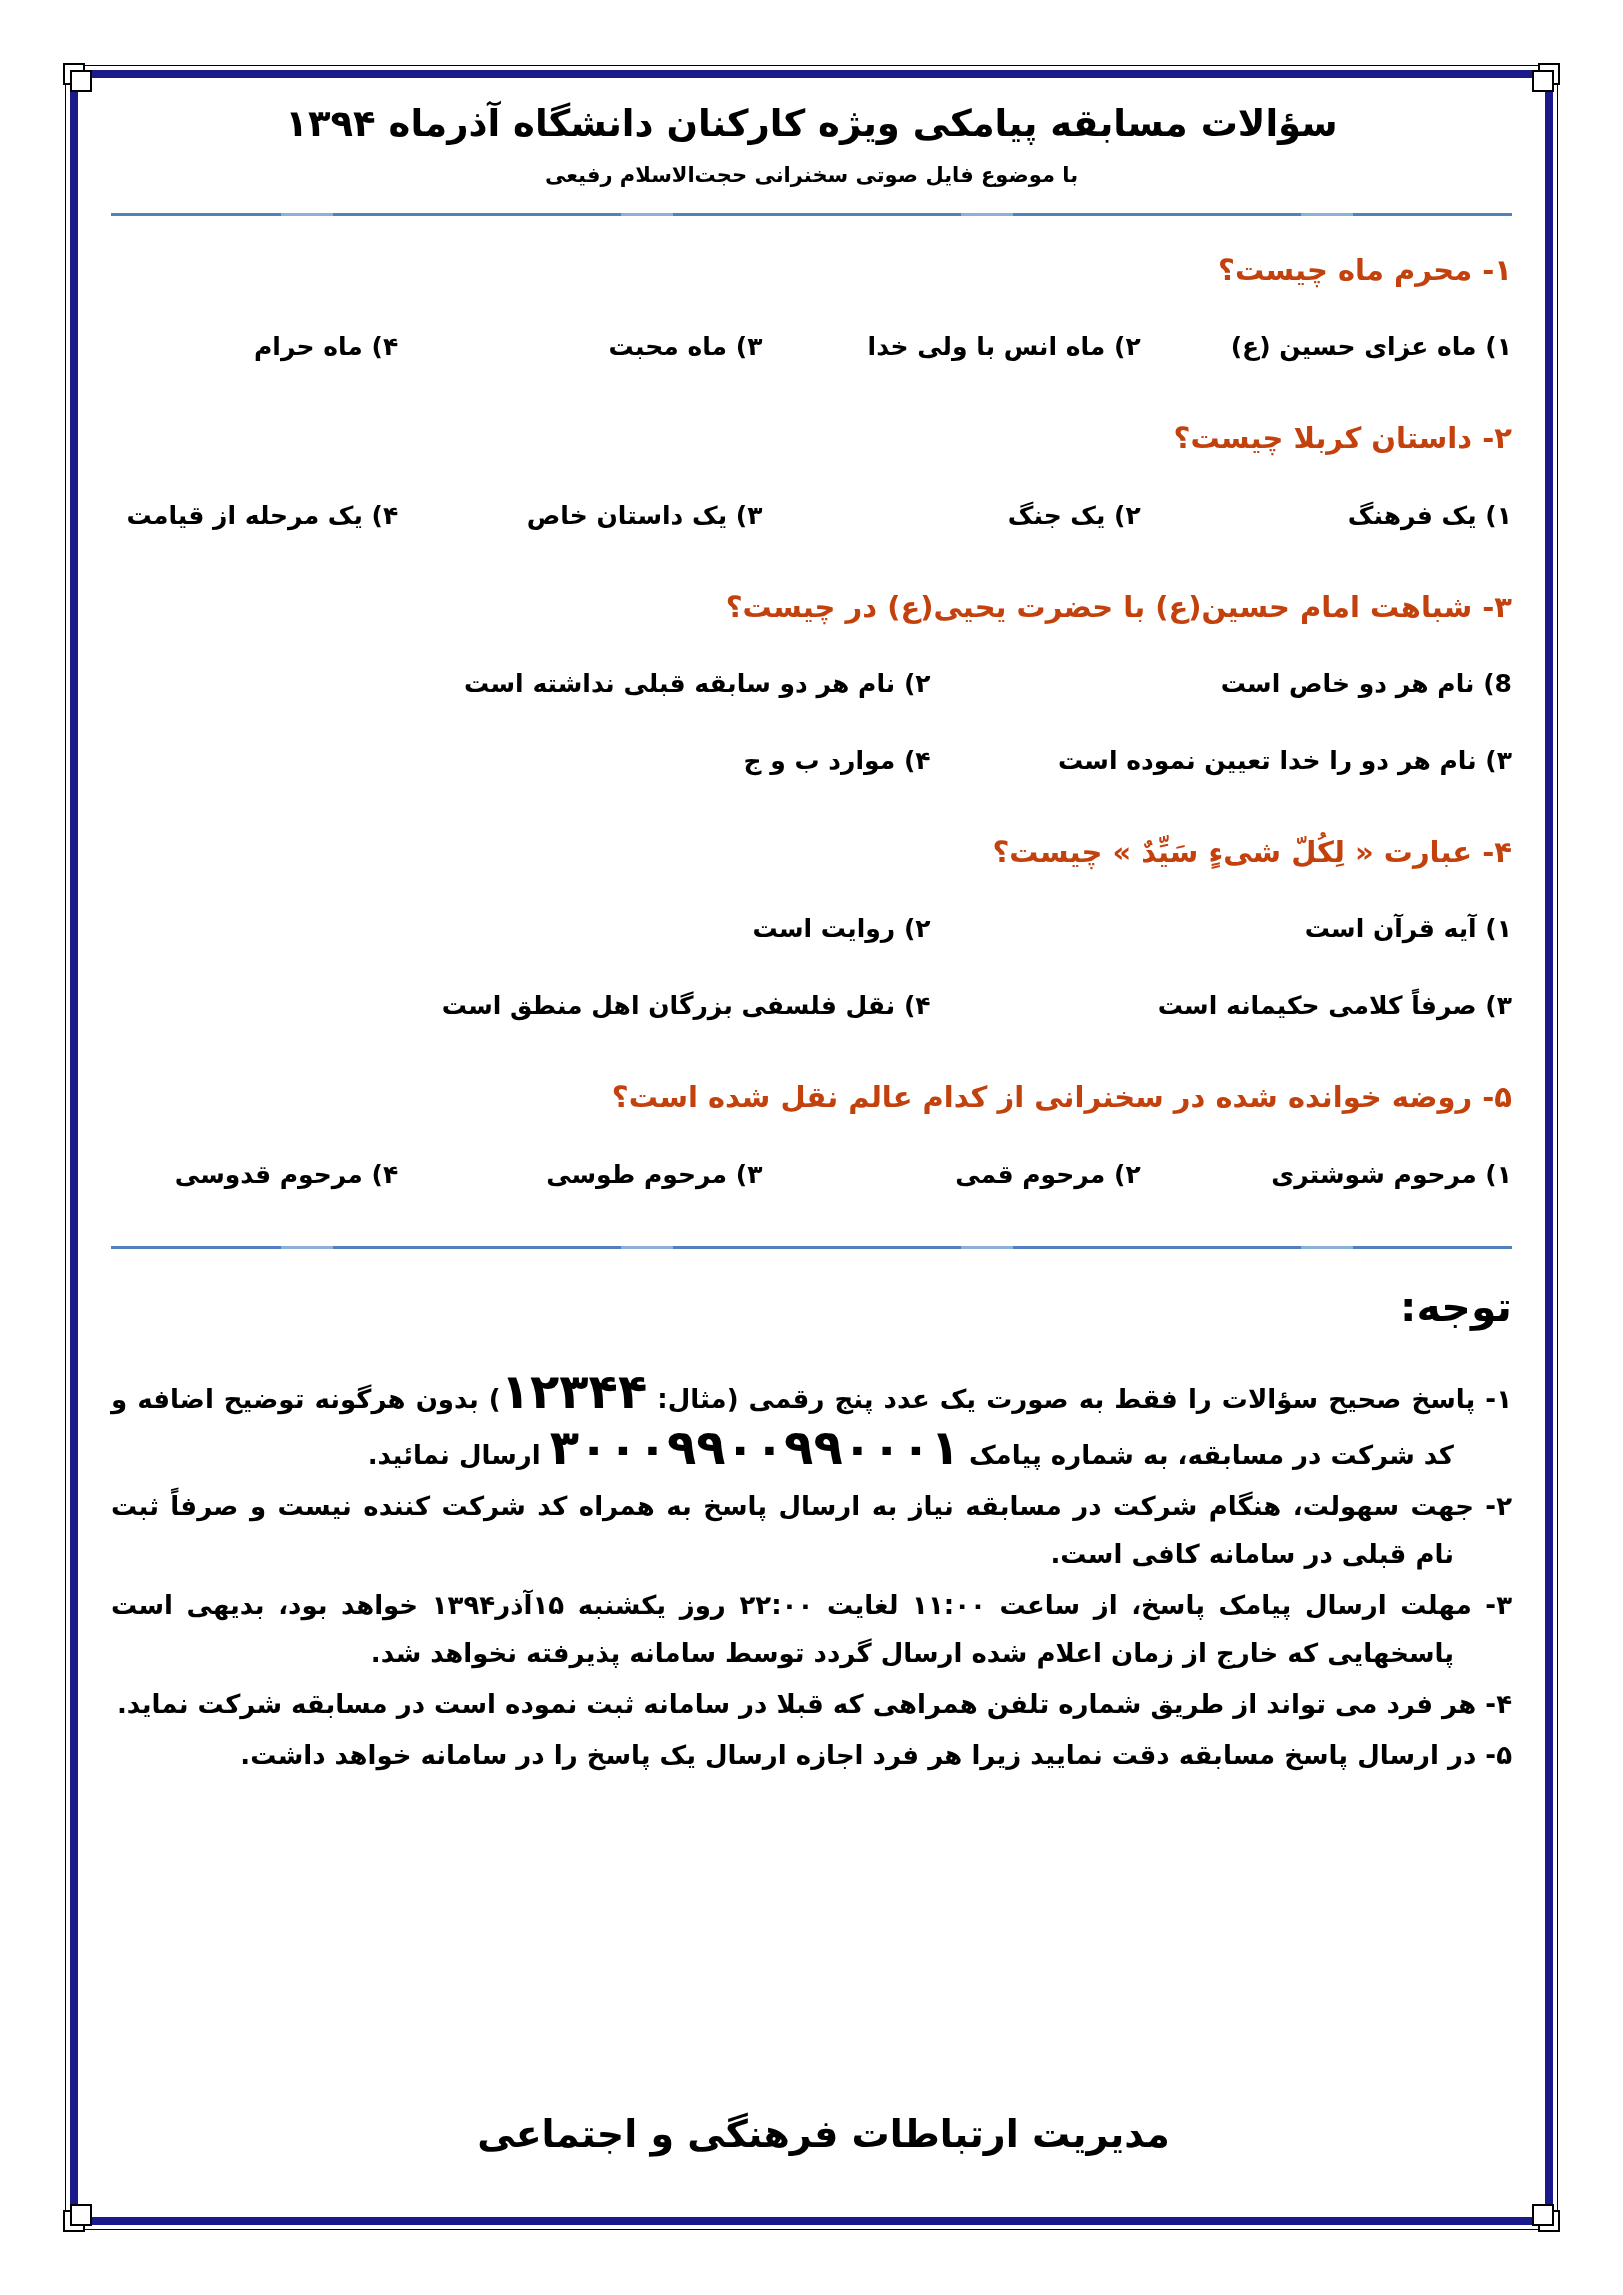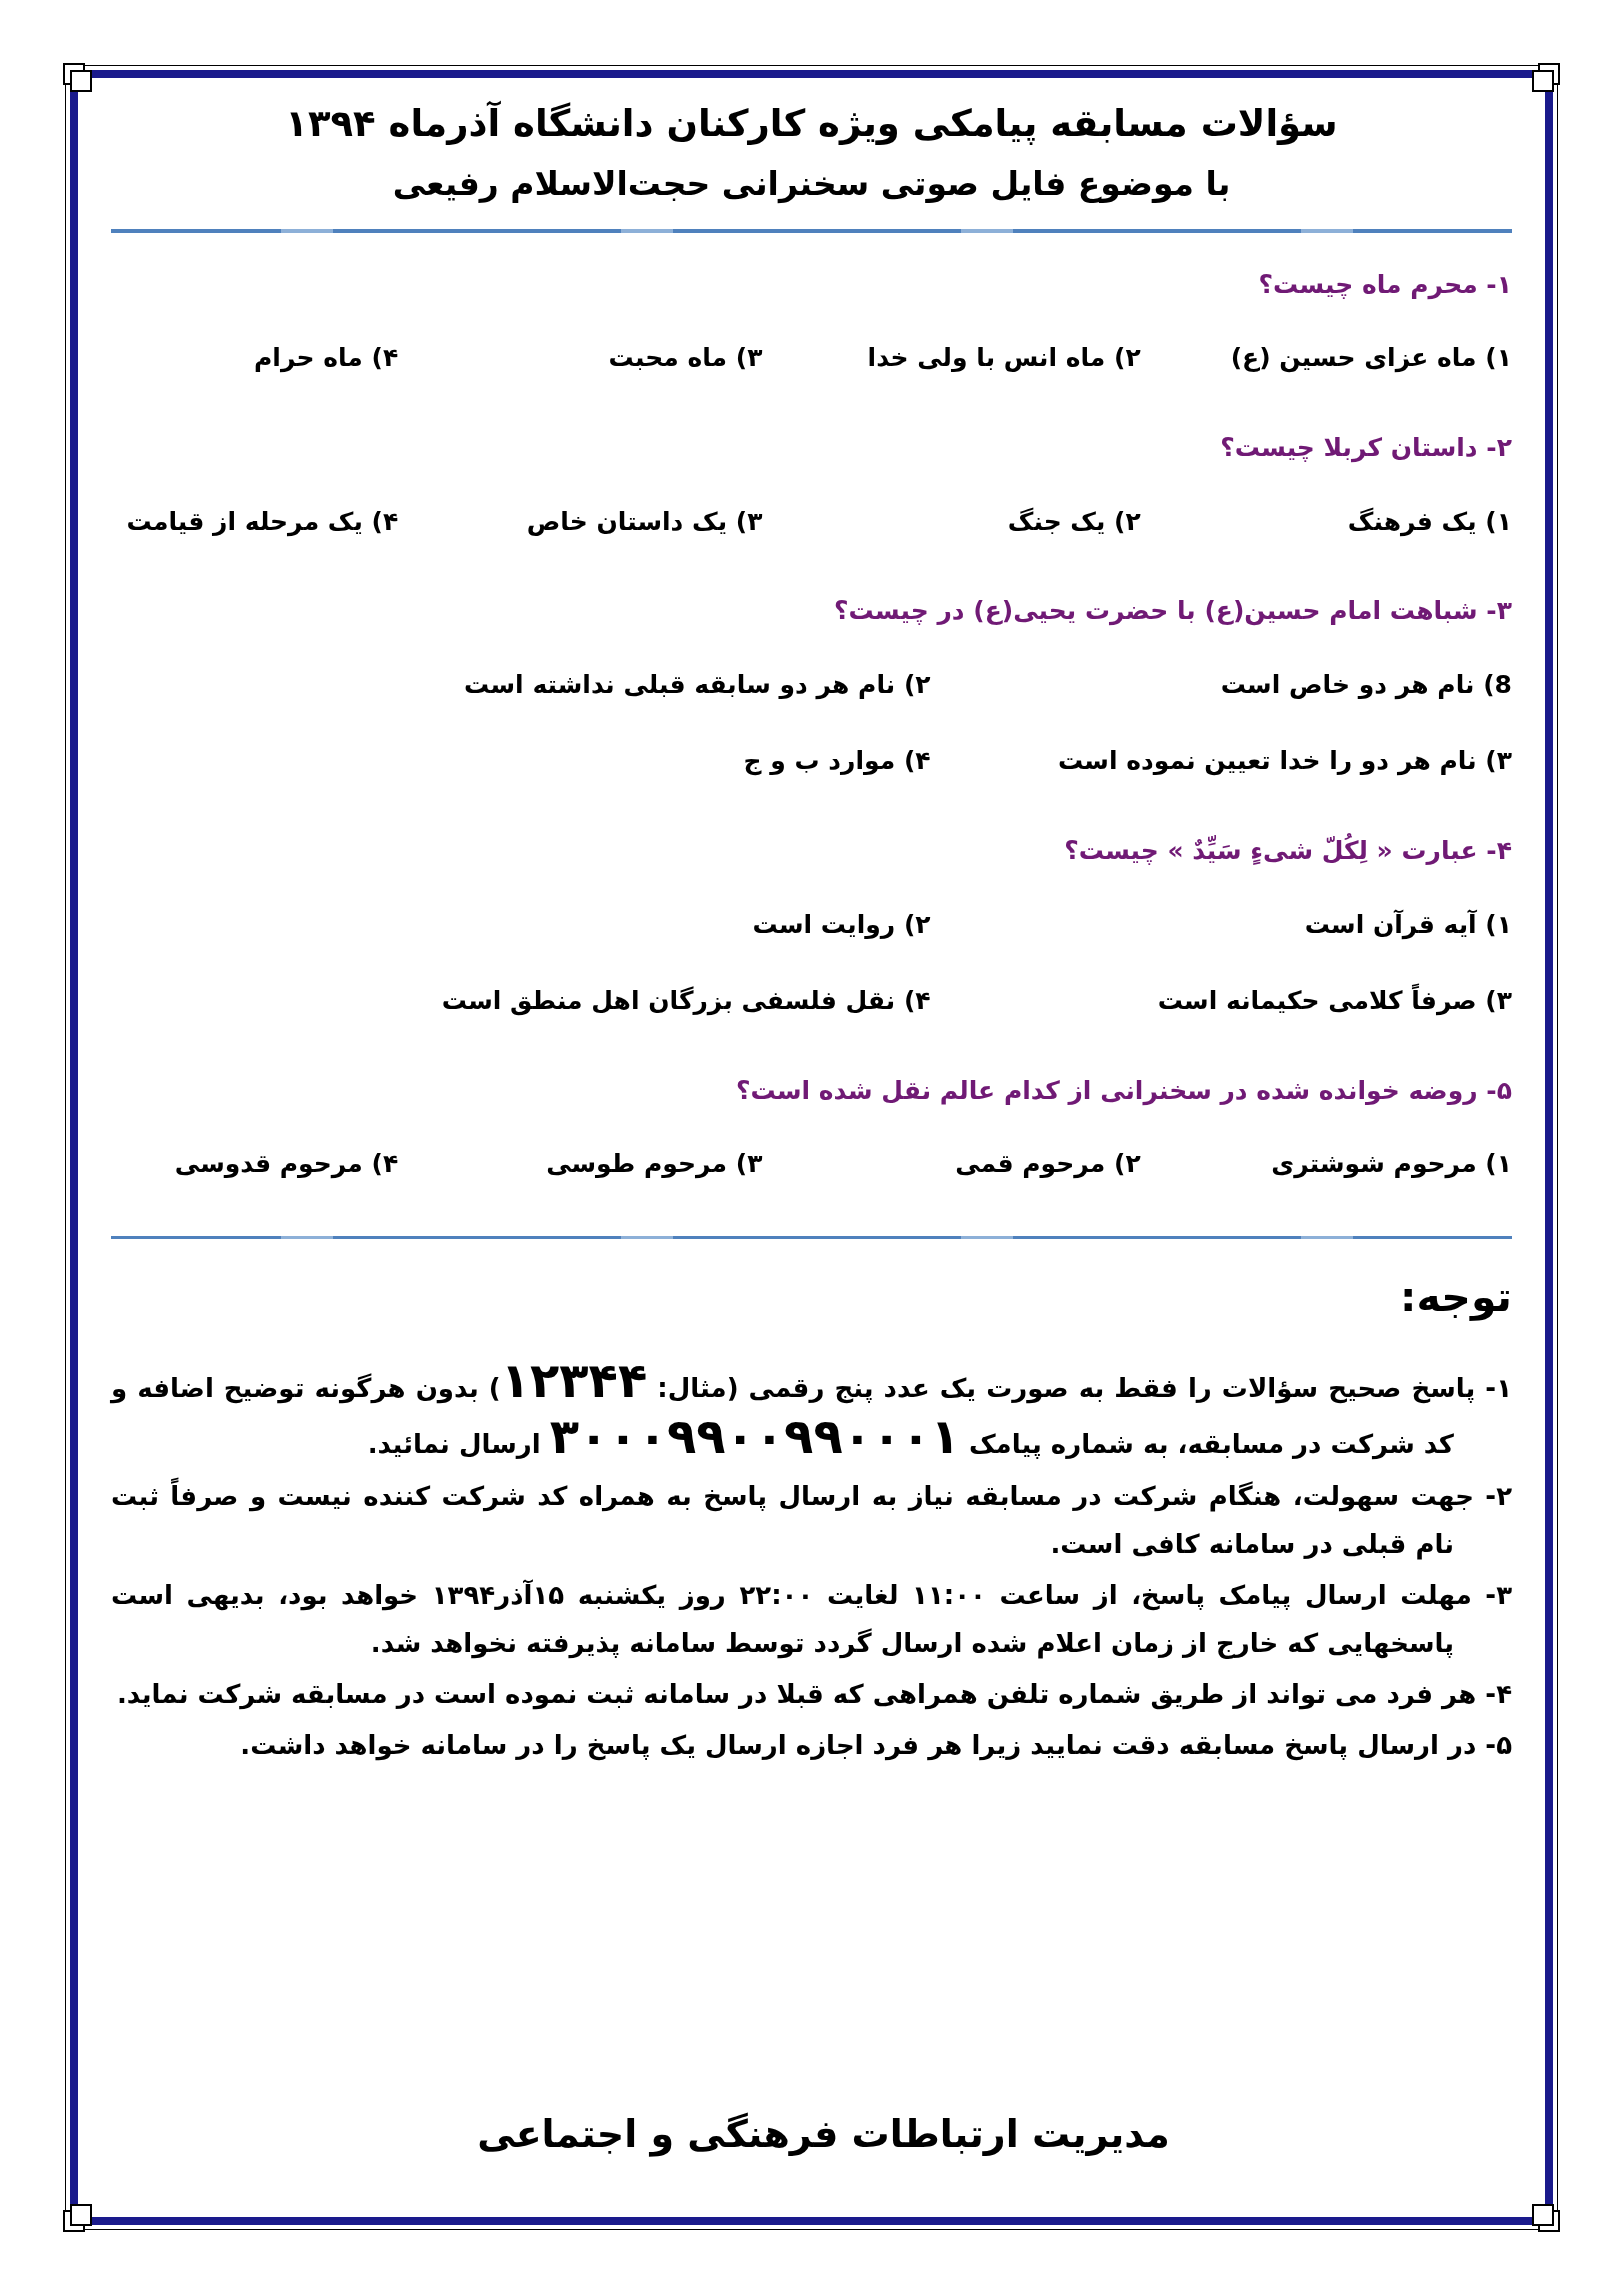--- a/index.html
+++ b/index.html
@@ -19,26 +19,26 @@
   .corner .sq{position:absolute;width:22px;height:22px;box-sizing:border-box;
               background:#fff;border:2px solid #000;}
   .corner.tl{top:63px;left:63px}  .corner.tl .sqA{top:0;left:0}   .corner.tl .sqB{top:6.5px;left:6.5px}
   .corner.tr{top:63px;right:63px} .corner.tr .sqA{top:0;right:0}  .corner.tr .sqB{top:6.5px;right:6.5px}
   .corner.bl{bottom:63px;left:63px} .corner.bl .sqA{bottom:0;left:0} .corner.bl .sqB{bottom:6.5px;left:6.5px}
   .corner.br{bottom:63px;right:63px} .corner.br .sqA{bottom:0;right:0} .corner.br .sqB{bottom:6.5px;right:6.5px}
 
   
   .content{position:absolute;top:97px;right:111px;left:111px;}
   .hdr1{text-align:center;font-size:37px;font-weight:bold;line-height:1.45;}
-  .hdr2{text-align:center;font-size:33px;font-weight:bold;line-height:1.4;margin-top:10.5px;}
+  .hdr2{text-align:center;font-size:21px;font-weight:bold;line-height:1.4;margin-top:10.5px;}
   .divider{height:3.3px;margin-top:22px;
     background:repeating-linear-gradient(90deg,#4f81bd 0 170px,#8db0d8 170px 222px,#4f81bd 222px 340px);}
   .divider.second{margin-top:55px;}
 
-  .q-title{color:#701a75;font-size:25px;font-weight:bold;margin:56px 0 0;line-height:1.35;}
+  .q-title{color:#c2410c;font-size:29px;font-weight:bold;margin:56px 0 0;line-height:1.35;}
   .q-title.first{margin-top:35px;}
   .opt-row{display:flex;margin-top:41px;font-size:25px;font-weight:bold;line-height:1.3;}
   .opt-row .opt{text-align:start;}
   .row4 .opt:nth-child(1){flex:0 0 26.5%;}
   .row4 .opt:nth-child(2){flex:0 0 27%;}
   .row4 .opt:nth-child(3){flex:0 0 26%;}
   .row4 .opt:nth-child(4){flex:1;}
   .row2 .opt:nth-child(1){flex:0 0 41.5%;}
   .row2 .opt:nth-child(2){flex:1;}
   .opt-row.rowB{margin-top:44px;}

